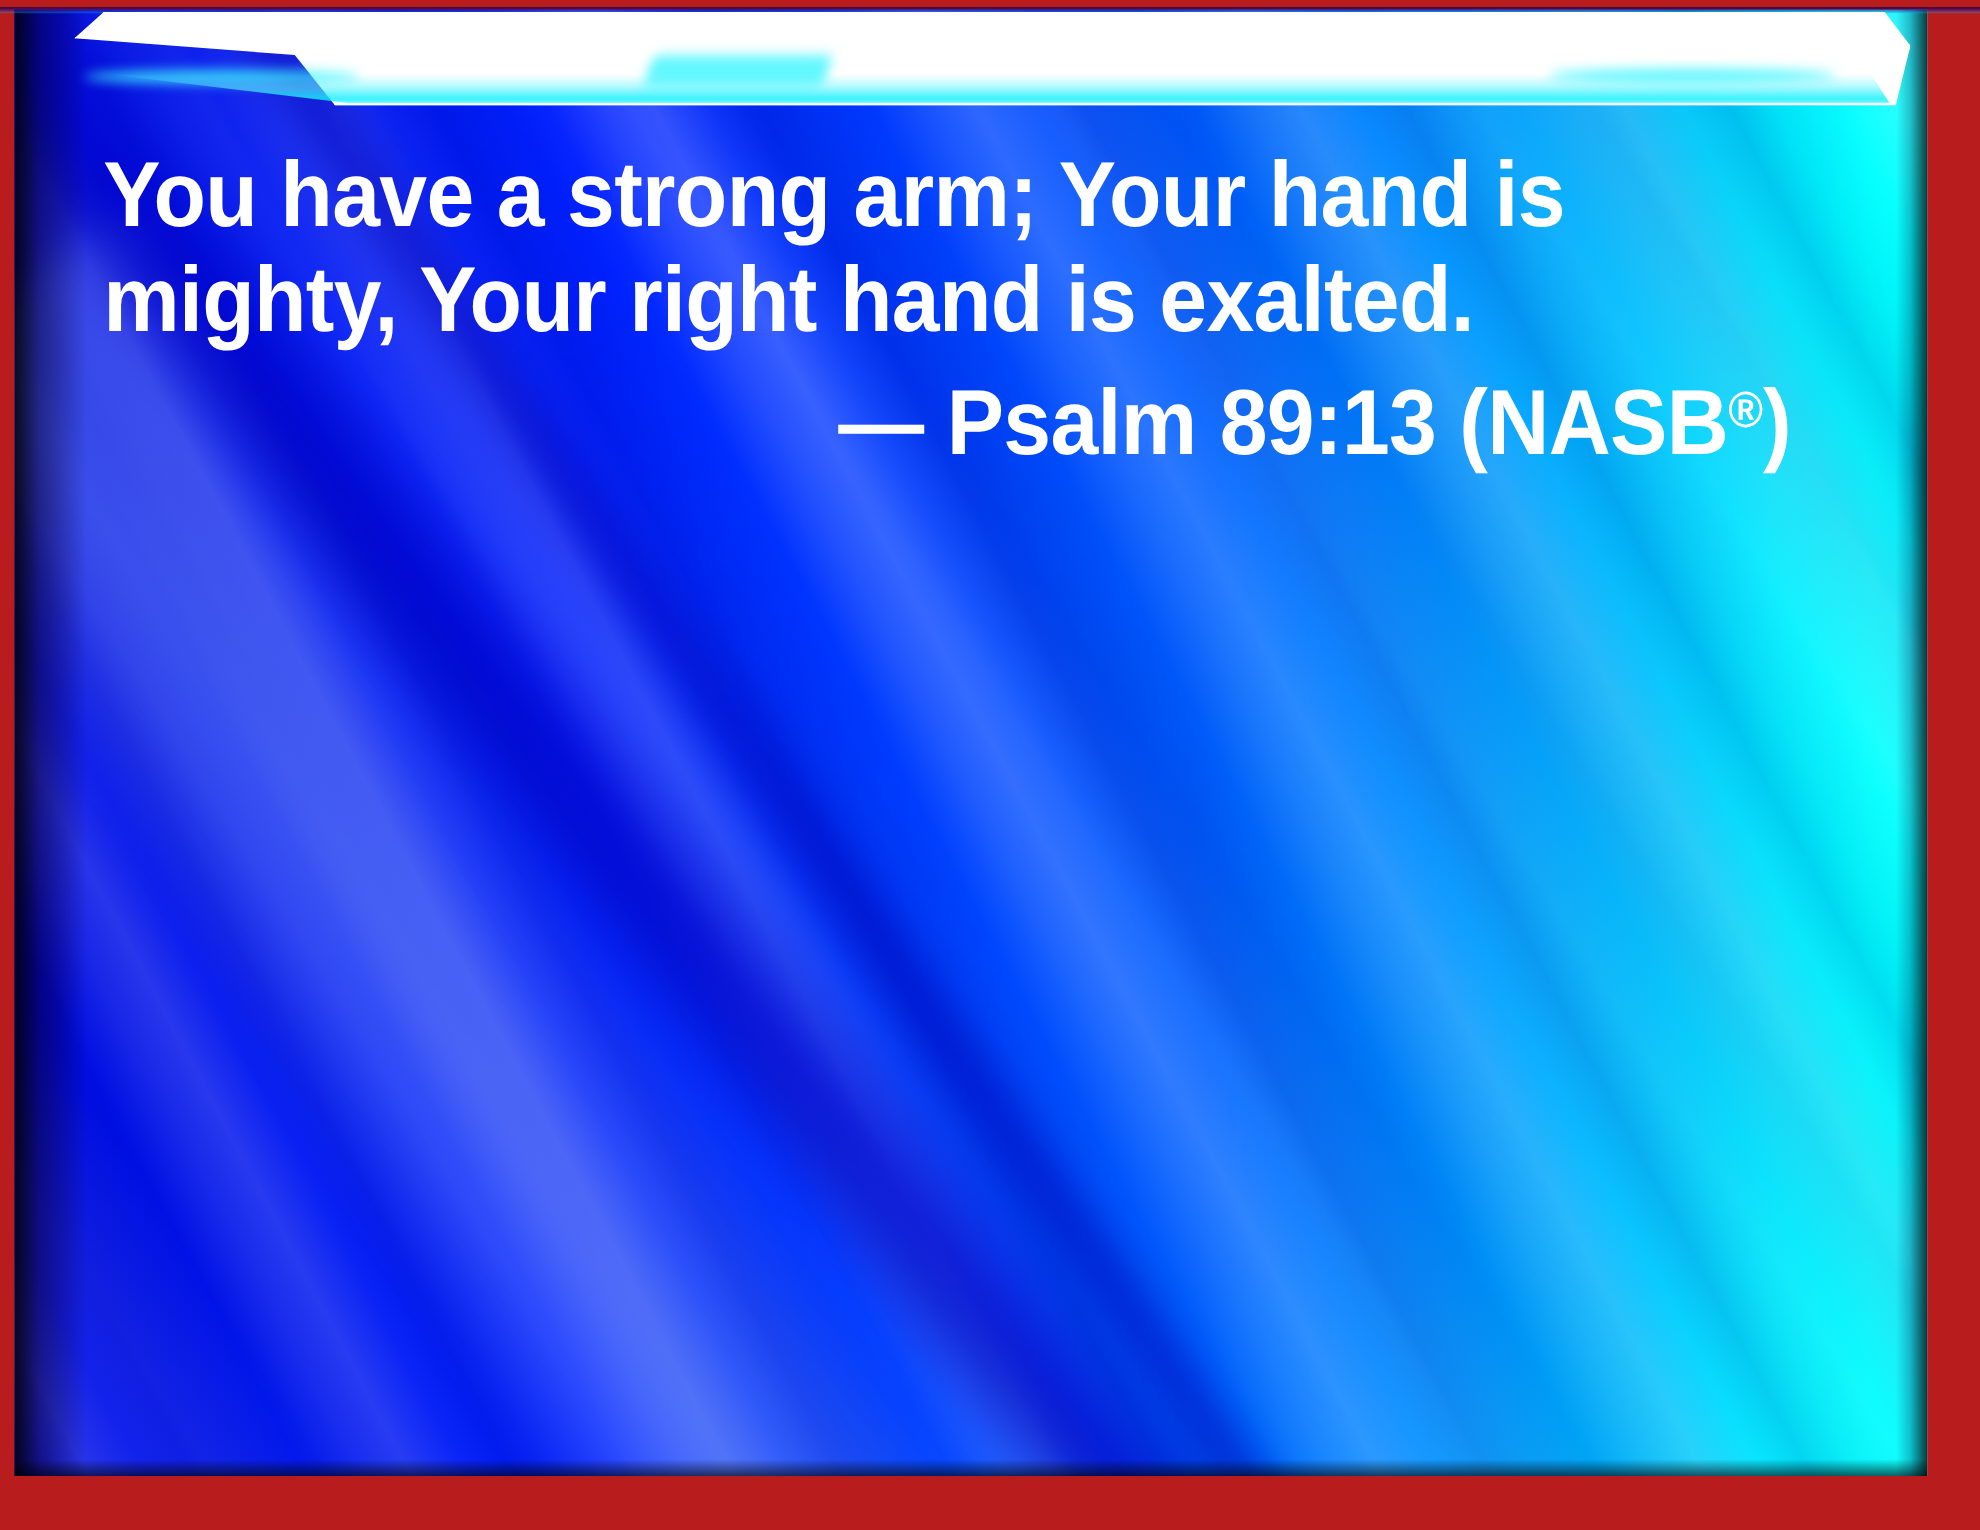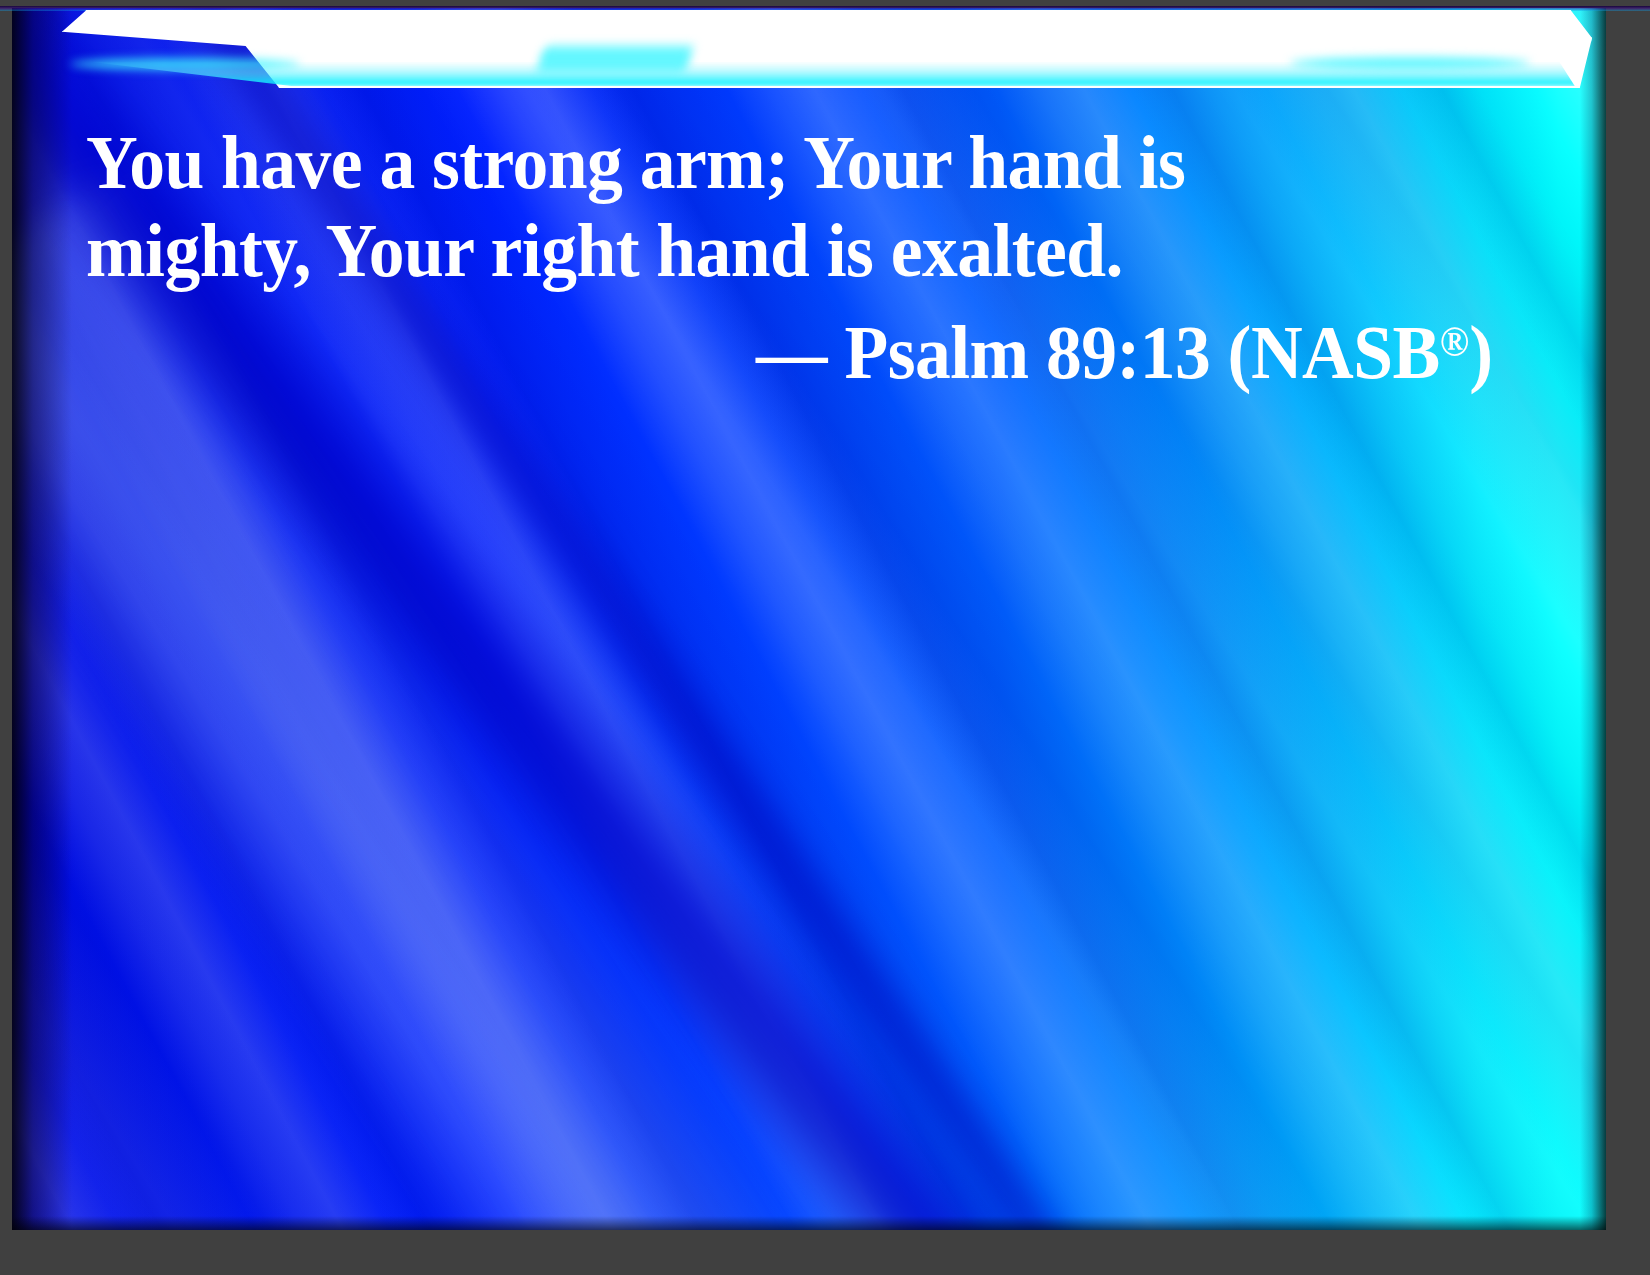--- a/index.html
+++ b/index.html
@@ -6,23 +6,23 @@
   html, body {
     margin: 0;
     padding: 0;
     background: #000000;
   }
 
   #stage {
     position: relative;
     width: 1650px;
     height: 1275px;
-    background: #404040;
+    background: #b91c1c;
     overflow: hidden;
-    font-family: Liberation Serif, serif;
+    font-family: Liberation Sans, sans-serif;
   }
 
   
   #art-panel {
     position: absolute;
     left: 12px;
     top: 8px;
     width: 1594px;
     height: 1222px;
     overflow: hidden;

